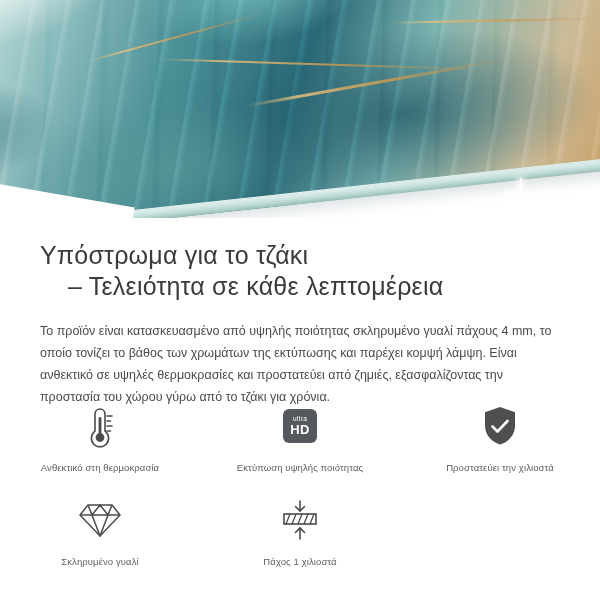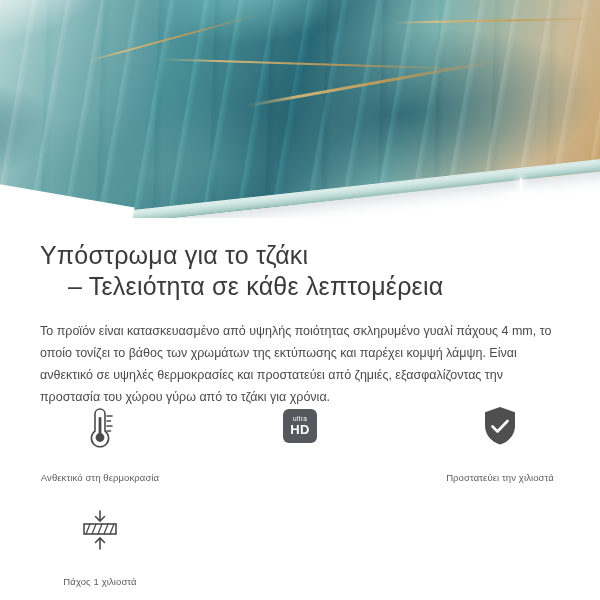--- a/index.html
+++ b/index.html
@@ -194,21 +194,21 @@
     padding: 0 6px;
   }
   .feature-icon {
     width: 54px;
     height: 52px;
     display: flex;
     align-items: center;
     justify-content: center;
   }
   .feature-label {
-    margin-top: 19px;
+    margin-top: 9px;
     font-size: 9.5px;
     color: #5d5d5d;
     text-align: center;
     line-height: 13px;
     letter-spacing: 0.1px;
   }
   .hd-badge {
     width: 34px;
     height: 34px;
     border-radius: 6px;
@@ -278,32 +278,44 @@
       <div class="feature-label">Ανθεκτικό στη θερμοκρασία</div>
     </div>
 
     <div class="feature">
       <div class="feature-icon">
         <div class="hd-badge">
           <span class="ultra">ultra</span>
           <span class="hd">HD</span>
         </div>
       </div>
+      <div class="feature-label">Εκτύπωση υψηλής ποιότητας</div>
     </div>
 
     <div class="feature">
       <div class="feature-icon">
         <svg width="42" height="46" viewBox="0 0 42 46" fill="none">
           <path d="M21 4l15 5.2v13.4c0 9.4-6.4 16.3-15 19-8.6-2.7-15-9.6-15-19V9.2L21 4z" fill="#4f4f4f"></path>
           <path d="M13.5 23.5l5 5 10-10.5" stroke="#ffffff" stroke-width="2.6" stroke-linecap="round" stroke-linejoin="round" fill="none"></path>
         </svg>
       </div>
       <div class="feature-label">Προστατεύει την χιλιοστά</div>
     </div>
 
+    <div class="feature">
+      <div class="feature-icon">
+        <svg width="44" height="40" viewBox="0 0 44 40" fill="none" stroke="#4b4b4b" stroke-width="1.5" stroke-linejoin="round">
+          <path d="M10 5h24l8 10-20 21L2 15z" fill="none"></path>
+          <path d="M2 15h40"></path>
+          <path d="M10 5l4 10 8-10 8 10 4-10"></path>
+          <path d="M14 15l8 21 8-21"></path>
+        </svg>
+      </div>
+      <div class="feature-label">Σκληρυμένο γυαλί</div>
+    </div>
 
 
     <div class="feature">
       <div class="feature-icon">
         <svg width="46" height="42" viewBox="0 0 46 42" fill="none" stroke="#4b4b4b" stroke-width="1.6" stroke-linecap="round">
           <path d="M23 2v9M18.5 7.5L23 12l4.5-4.5"></path>
           <rect x="7" y="15" width="32" height="10" fill="none"></rect>
           <path d="M9 25l4-10M15 25l4-10M21 25l4-10M27 25l4-10M33 25l4-10" stroke-width="1.3"></path>
           <path d="M23 40v-9M18.5 33.5L23 29l4.5 4.5"></path>
         </svg>

